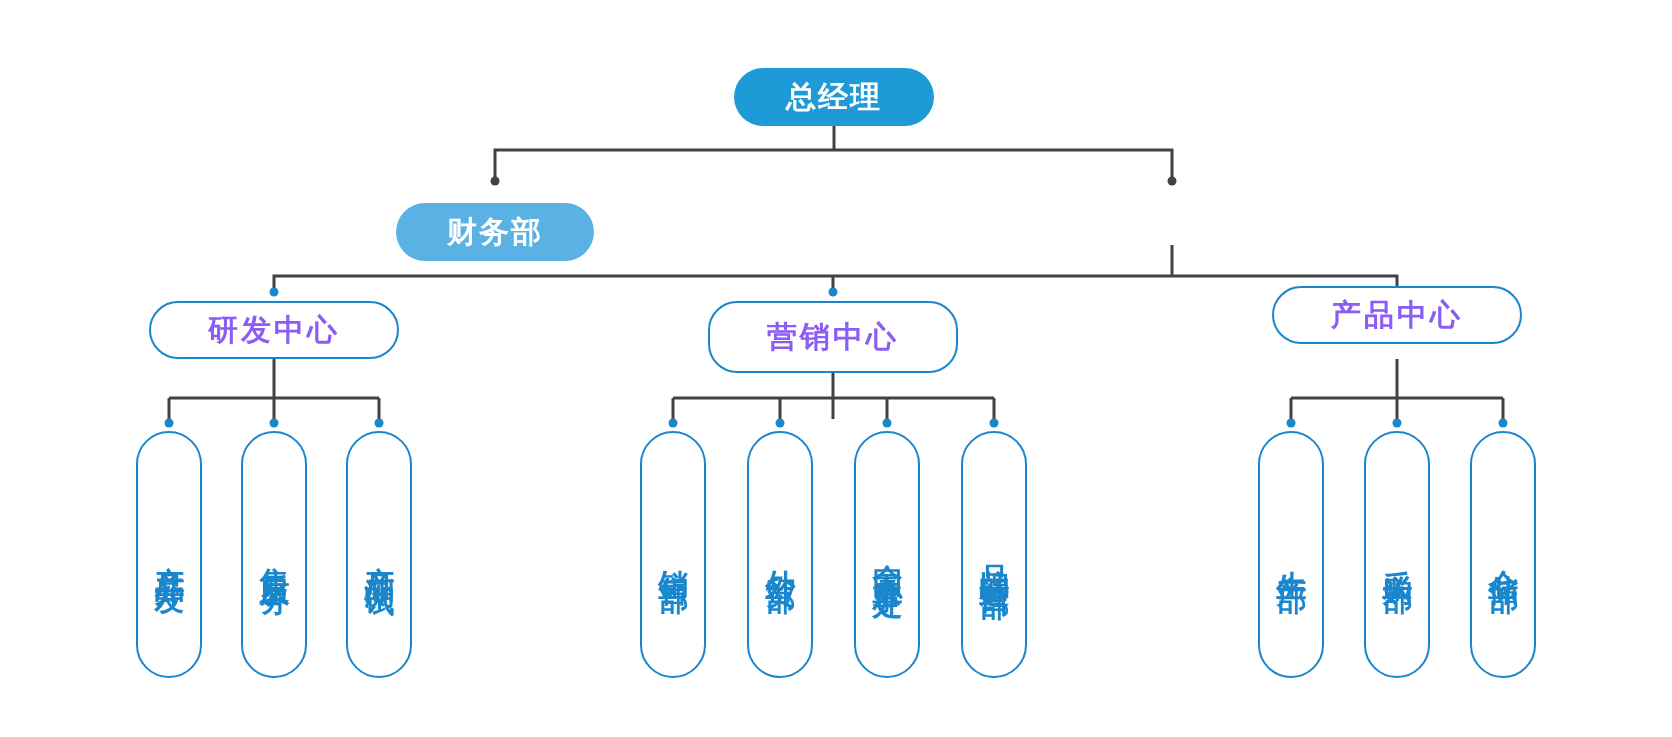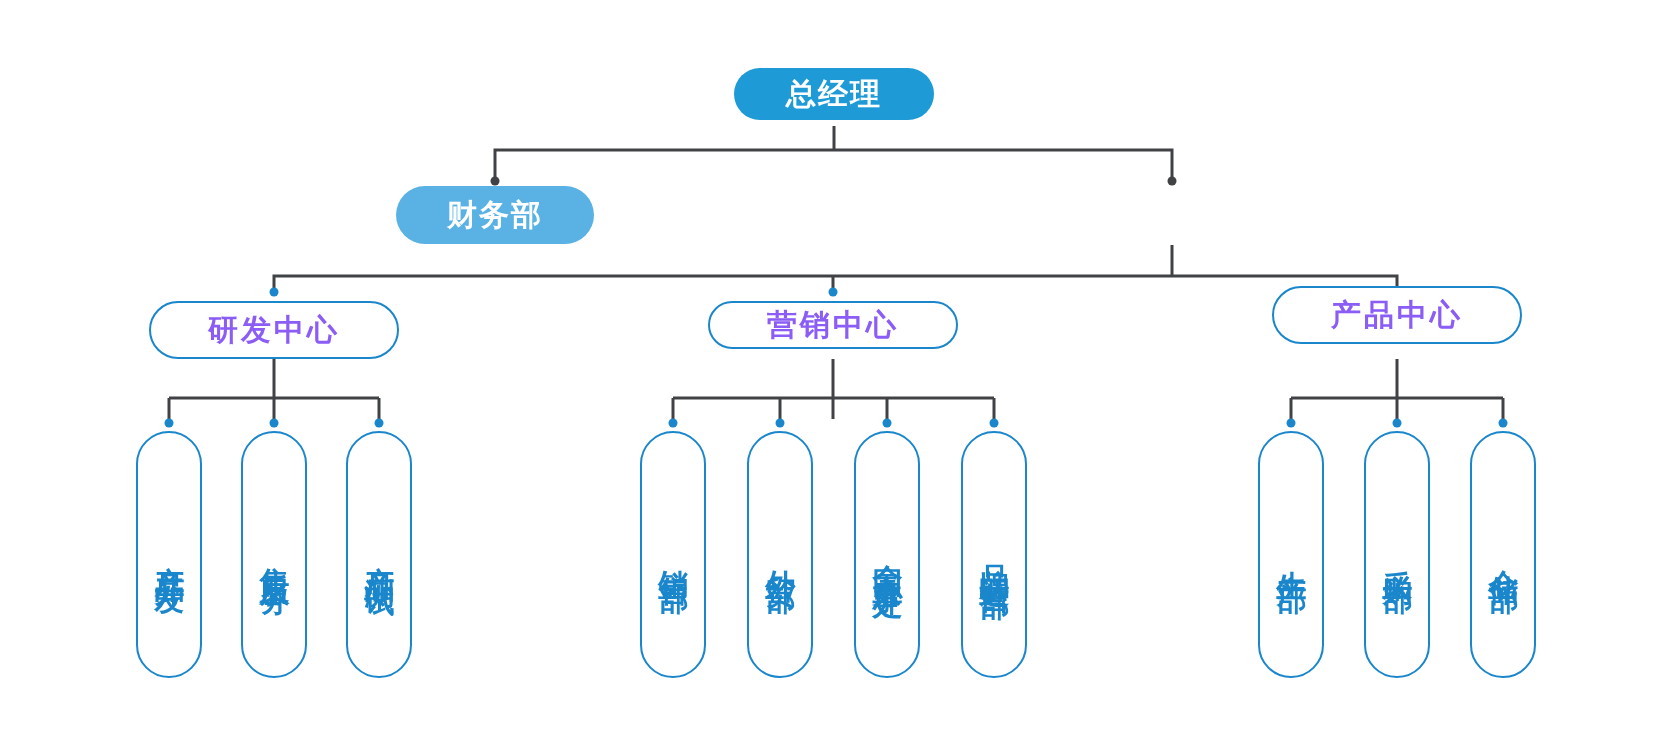--- a/index.html
+++ b/index.html
@@ -90,32 +90,32 @@
       <circle cx="673" cy="423" r="4.5"></circle>
       <circle cx="780" cy="423" r="4.5"></circle>
       <circle cx="887" cy="423" r="4.5"></circle>
       <circle cx="994" cy="423" r="4.5"></circle>
       <circle cx="1291" cy="423" r="4.5"></circle>
       <circle cx="1397" cy="423" r="4.5"></circle>
       <circle cx="1503" cy="423" r="4.5"></circle>
     </g>
   </svg>
 
-  <div class="node pill-solid" style="left:734px; top:68px; width:200px; height:52px;">
+  <div class="node pill-solid" style="left:734px; top:68px; width:200px; height:58px;">
     <span>总经理</span>
   </div>
 
-  <div class="node pill-light" style="left:396px; top:186px; width:198px; height:58px;">
+  <div class="node pill-light" style="left:396px; top:203px; width:198px; height:58px;">
     <span>财务部</span>
   </div>
 
   <div class="node pill-outline" style="left:149px; top:301px; width:250px; height:58px;">
     <span>研发中心</span>
   </div>
-  <div class="node pill-outline" style="left:708px; top:301px; width:250px; height:48px;">
+  <div class="node pill-outline" style="left:708px; top:301px; width:250px; height:72px;">
     <span>营销中心</span>
   </div>
   <div class="node pill-outline" style="left:1272px; top:286px; width:250px; height:58px;">
     <span>产品中心</span>
   </div>
 
   <div class="node vpill" style="left:136px; top:431px; width:66px; height:247px;">
     <span class="vlabel">产品开发</span>
   </div>
   <div class="node vpill" style="left:241px; top:431px; width:66px; height:247px;">

